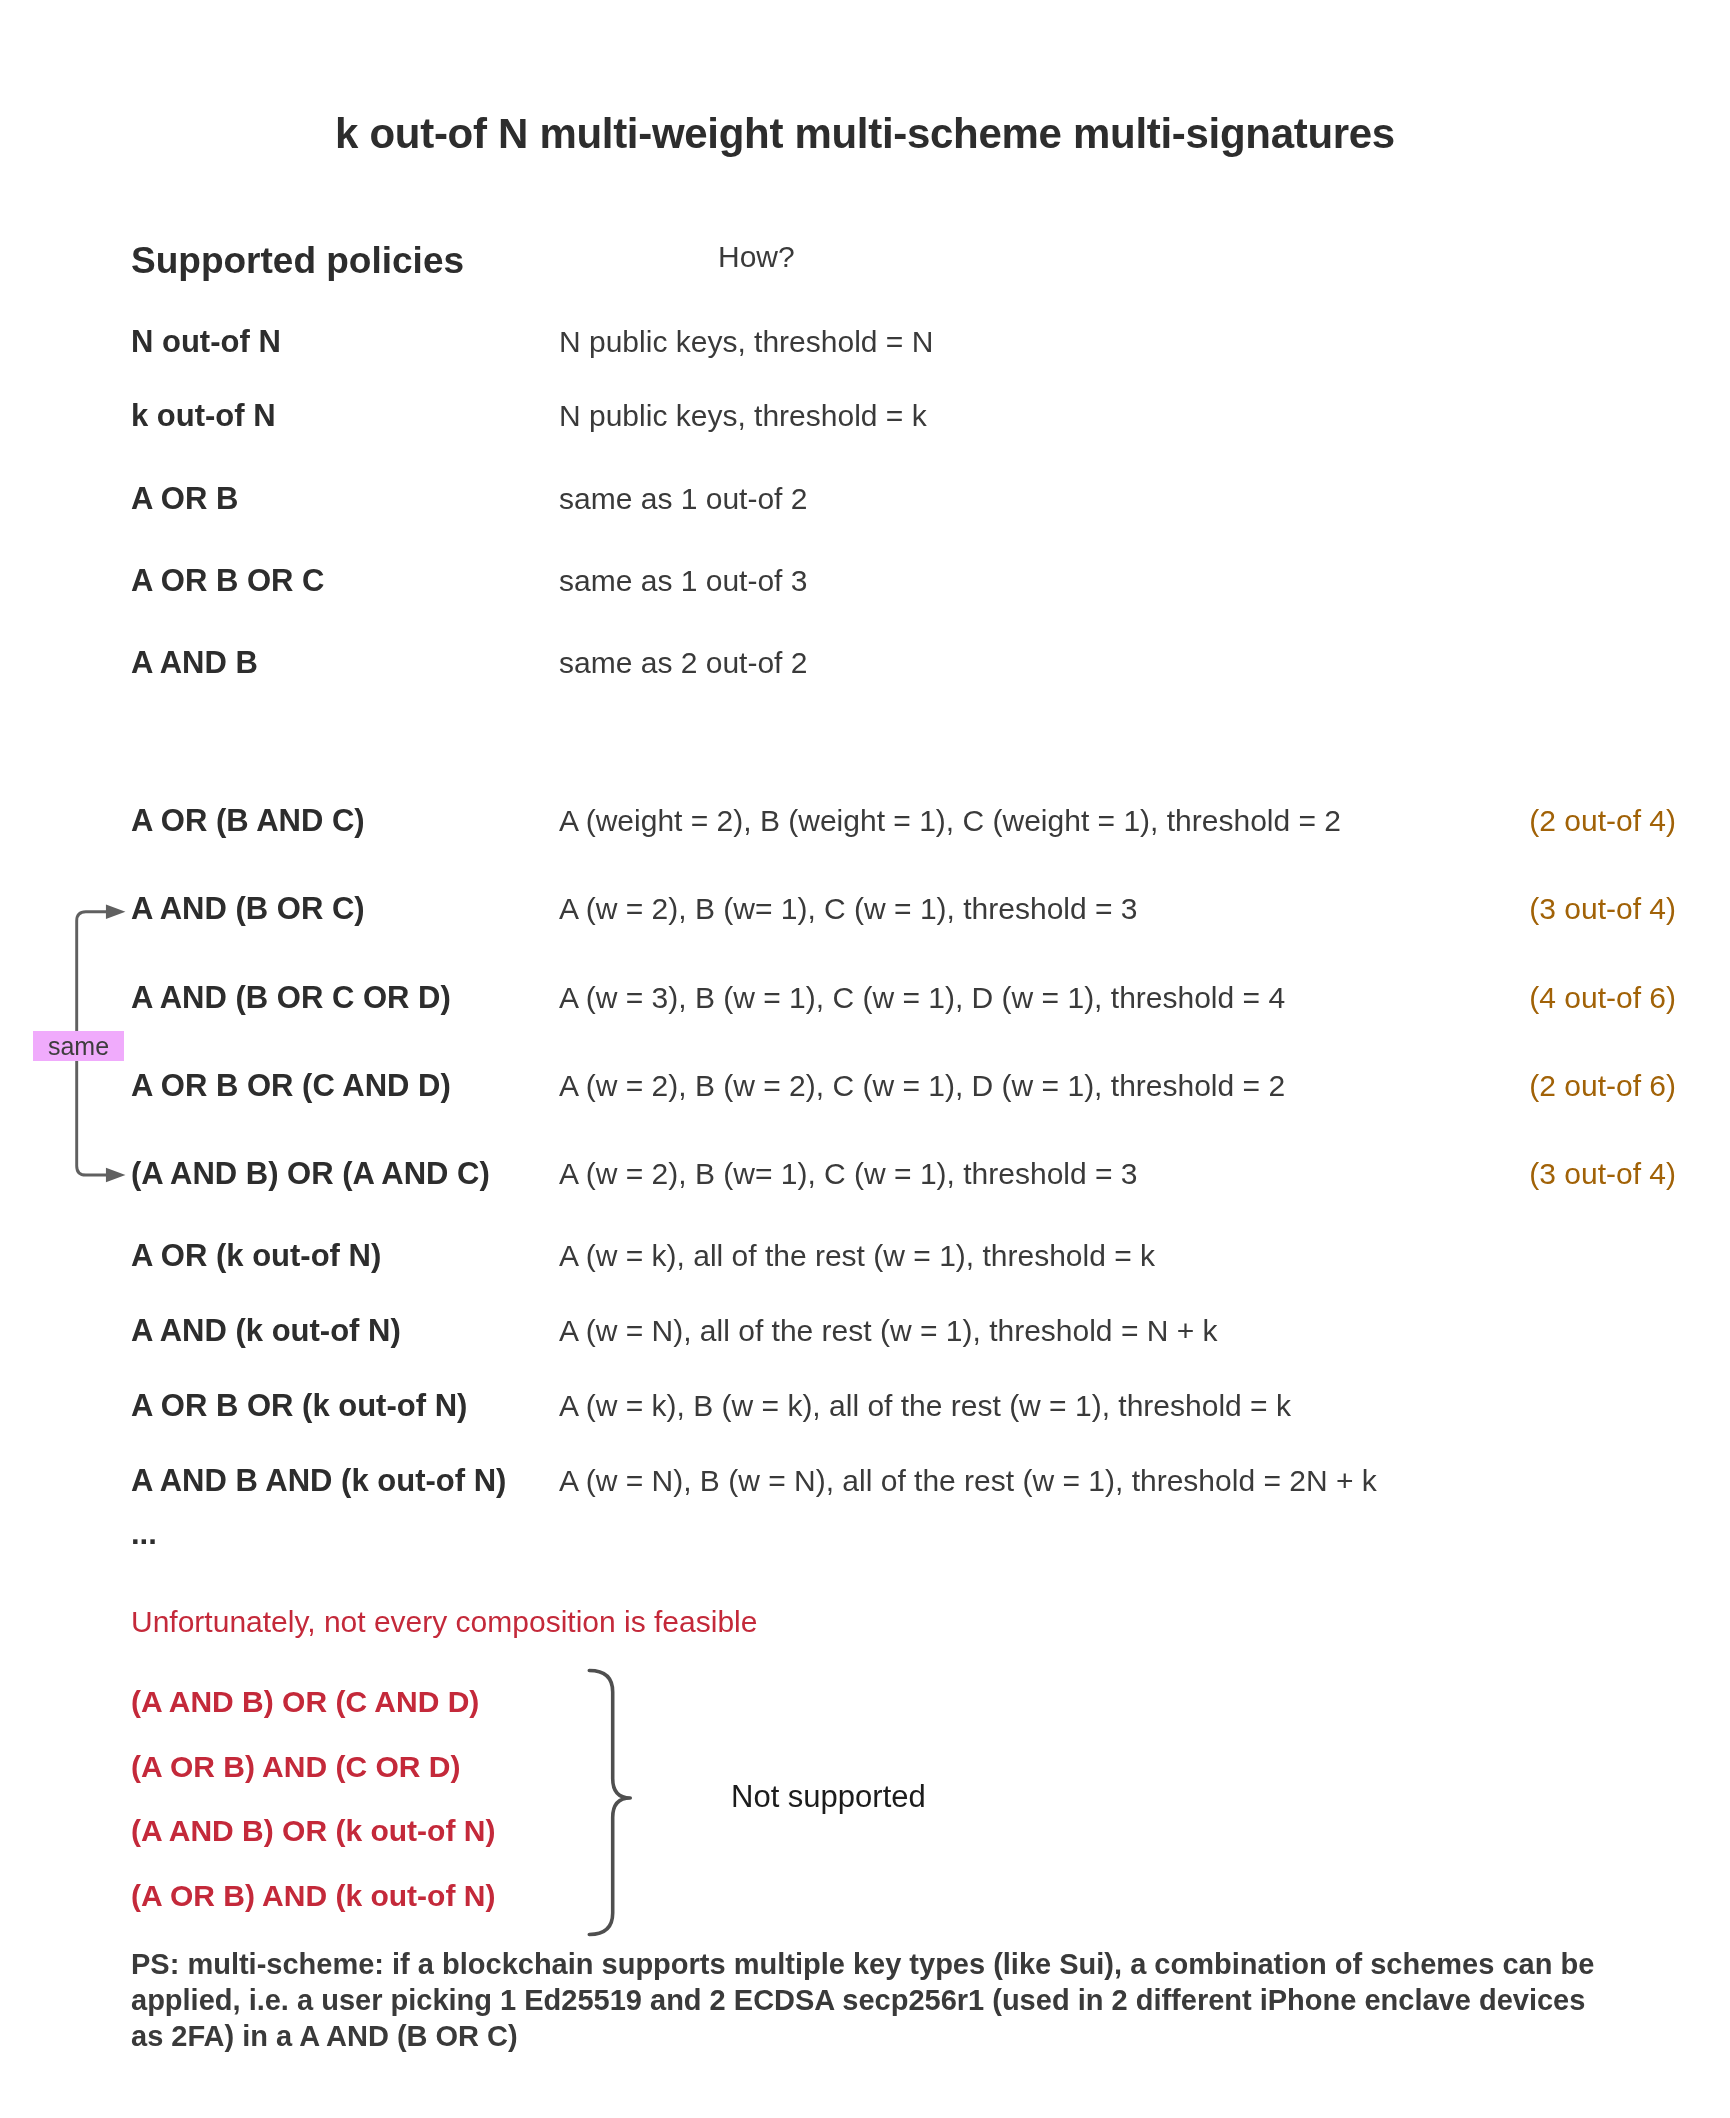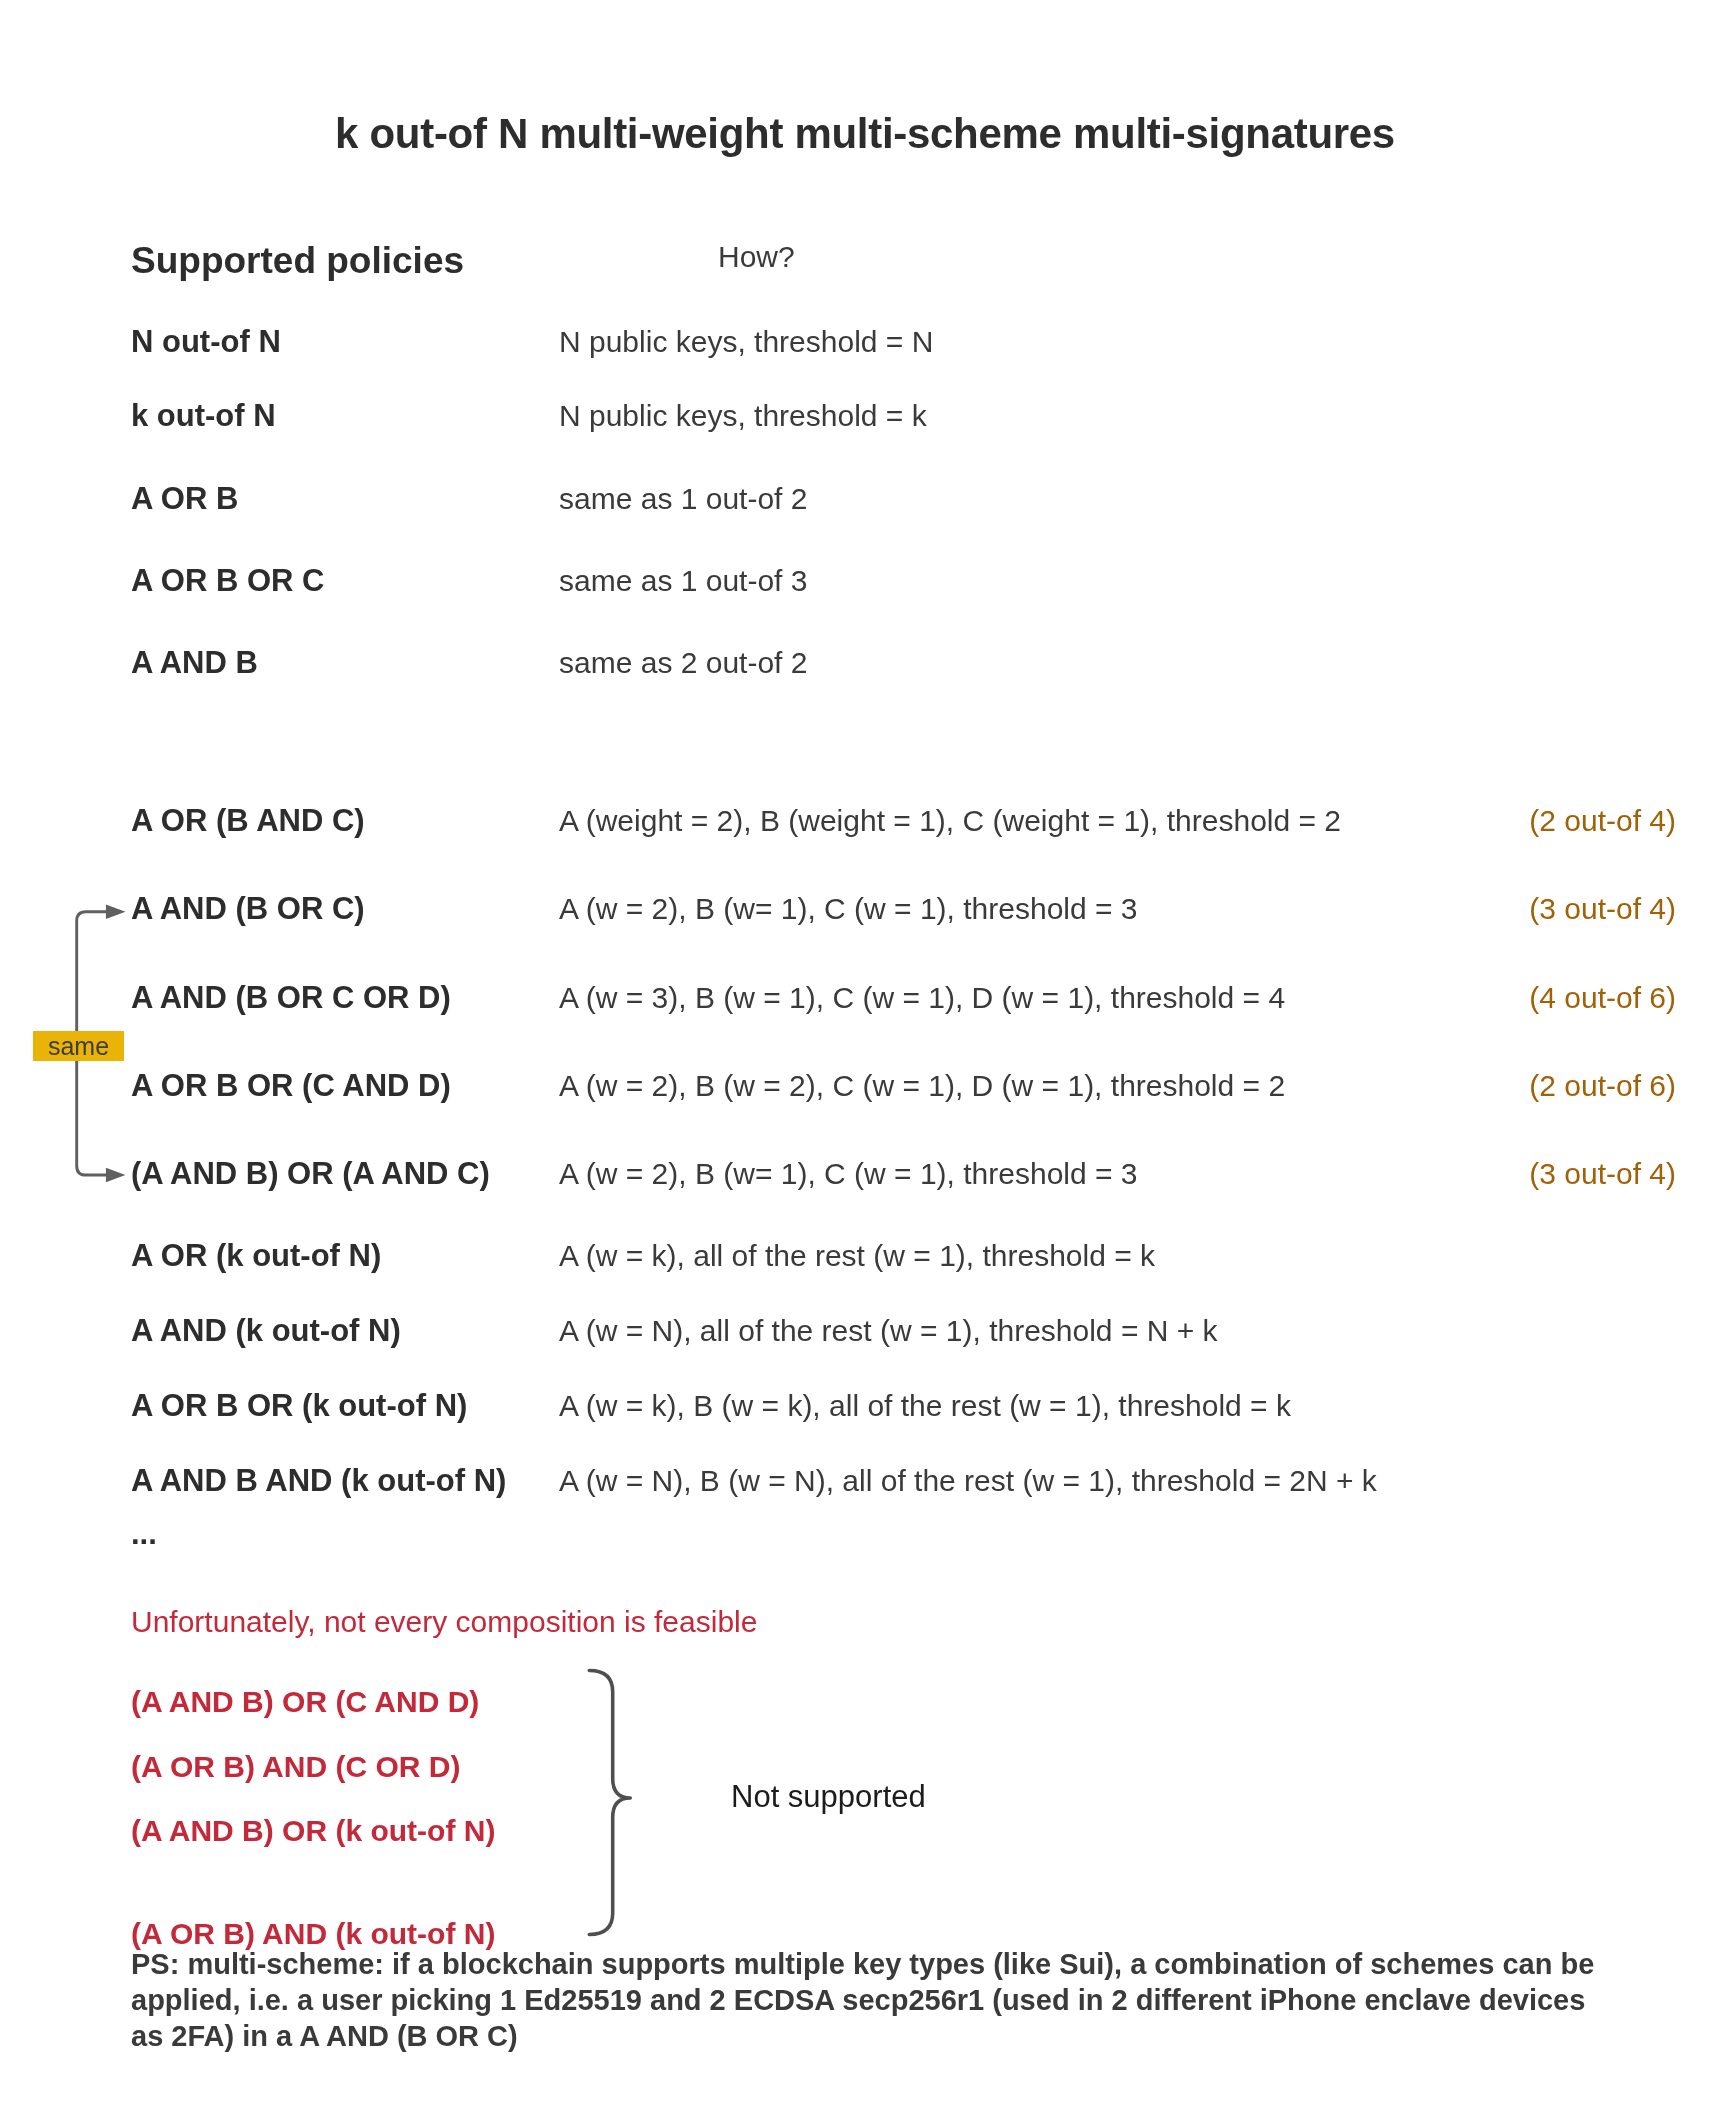--- a/index.html
+++ b/index.html
@@ -52,40 +52,40 @@
   .ellipsis-row{
     position:absolute; left:131px; top:1516px;
     font-size:31px; font-weight:700; color:#2d2d2d;
   }
 
   .same-bracket{
     position:absolute; left:39px; top:895px;
   }
   .same-label{
     position:absolute; left:33px; top:1031px; width:91px;
-    background:#eab308;
+    background:#f0abfc;
     text-align:center;
     font-size:25px; color:#3d3d3d;
     line-height:30px;
   }
 
   .infeasible-heading{
     position:absolute; left:131px; top:1605px;
     font-size:30px; font-weight:400; color:#c4293a;
     white-space:nowrap;
   }
   .infeasible-item{
     position:absolute; left:131px;
     font-size:30px; font-weight:700; color:#c4293a;
     white-space:nowrap;
   }
   .item-0{top:1685px;}
   .item-1{top:1750px;}
   .item-2{top:1814px;}
-  .item-3{top:1879px;margin-top:38px;}
+  .item-3{top:1879px;}
 
   .brace{
     position:absolute; left:575px; top:1659px;
   }
   .not-supported{
     position:absolute; left:731px; top:1779px;
     font-size:31px; font-weight:400; color:#1c1c1c;
     white-space:nowrap;
   }
 

